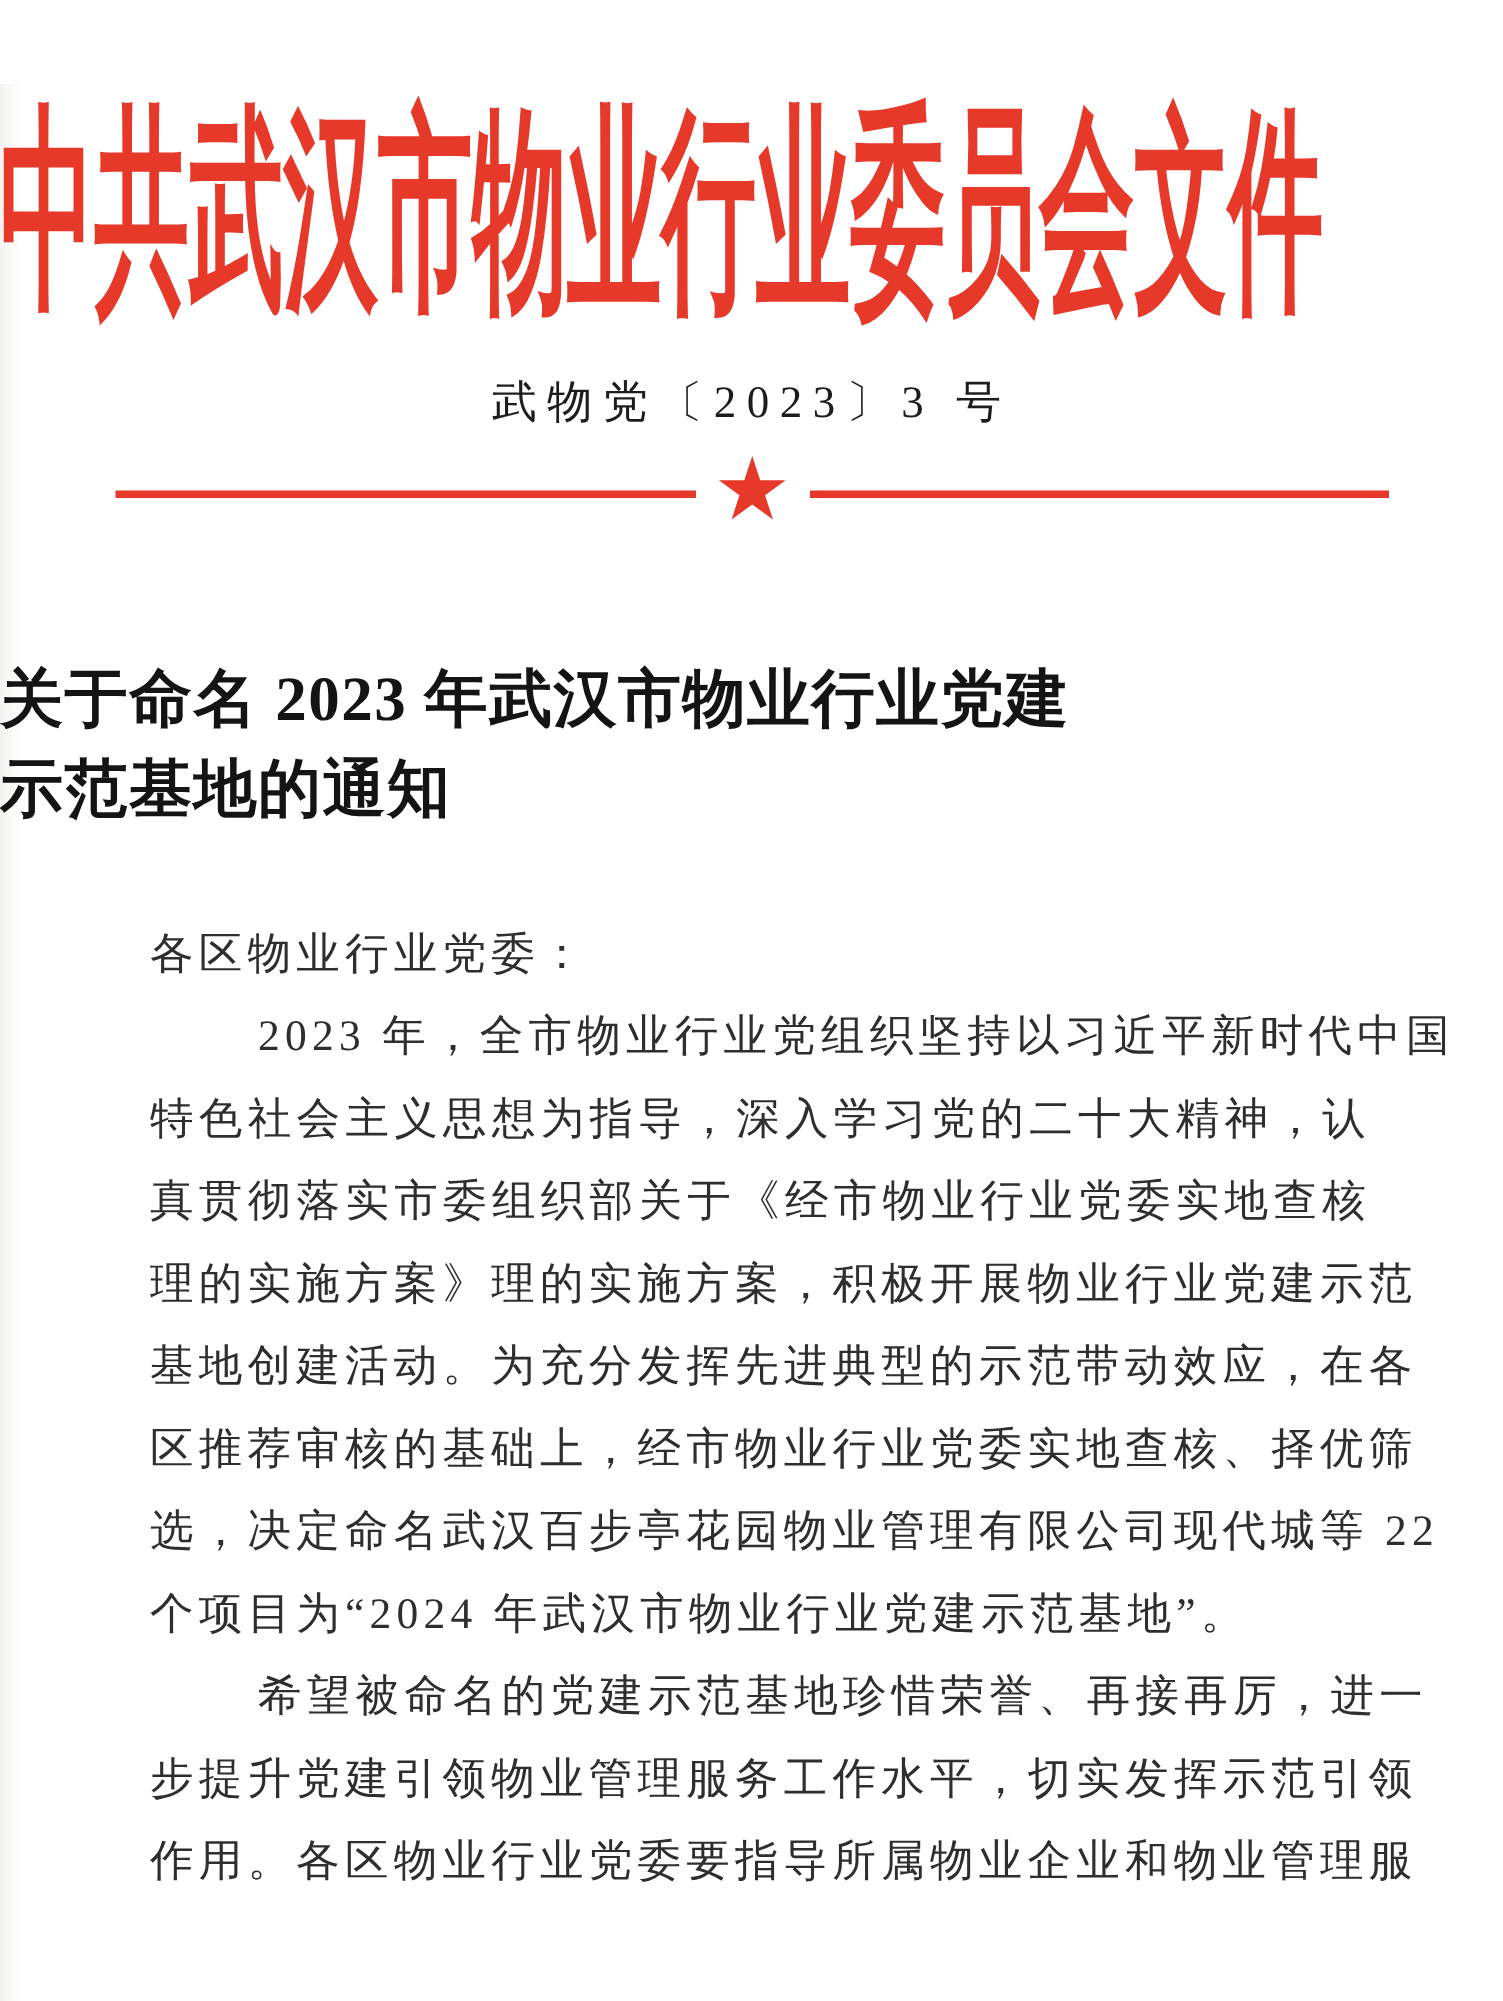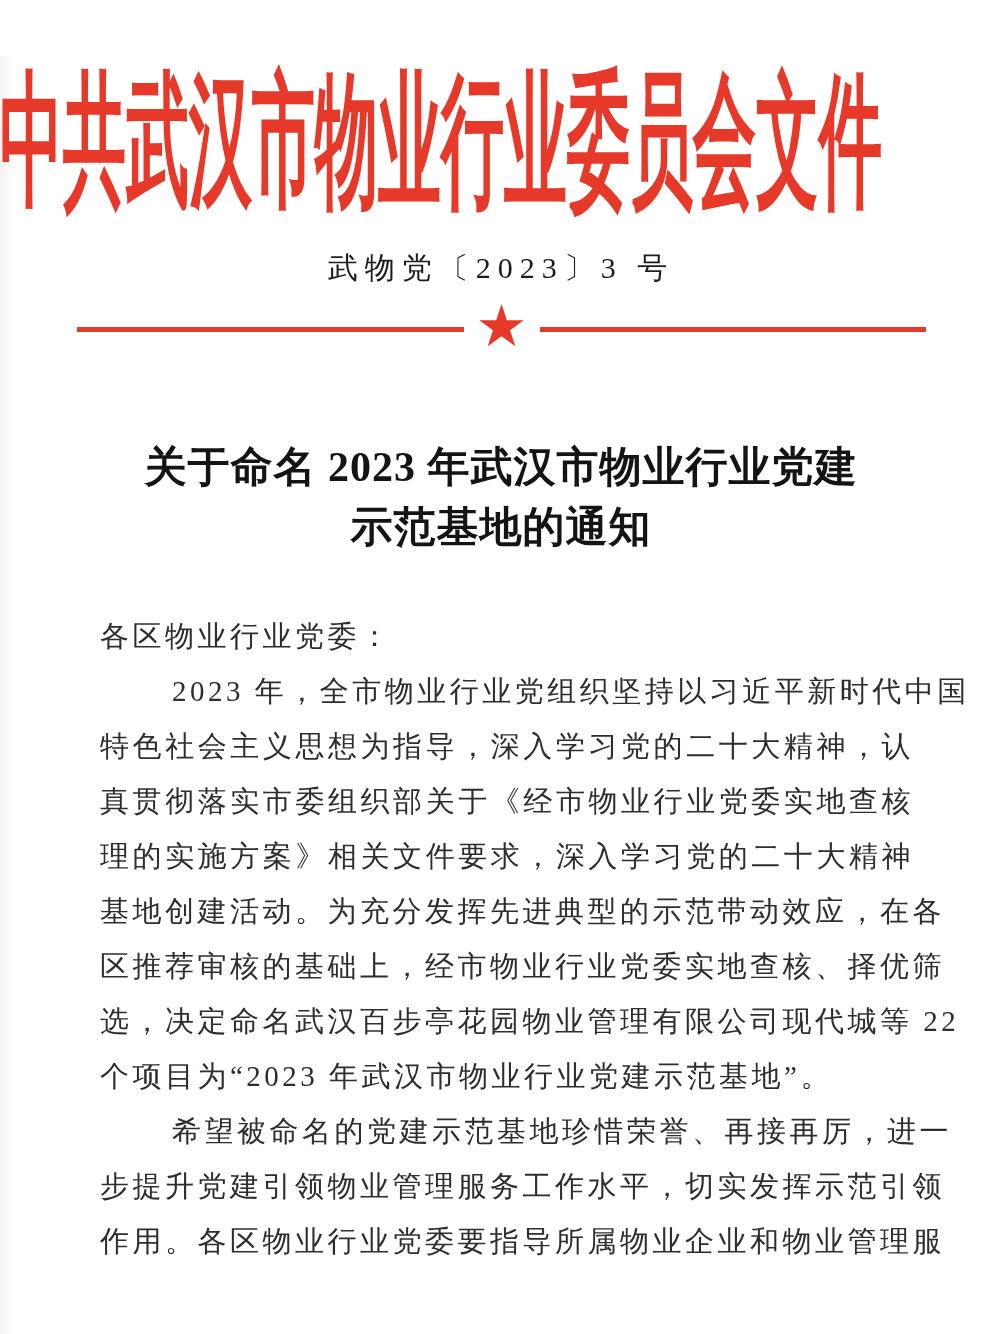--- a/index.html
+++ b/index.html
@@ -37,21 +37,21 @@
     margin:14px 76px 0 77px;height:52px;
     display:flex;align-items:center;
   }
   .divider .rule{flex:1;height:5px;background:var(--red);}
   .divider .star{
     font-family:"DejaVu Sans",sans-serif;
     font-size:58px;line-height:52px;color:var(--red);
     margin:0 12px;padding-bottom:6px;
   }
   .title{
-    margin-top:82px;text-align:center;
+    margin-top:82px;text-align:left;
     font-size:42px;line-height:60px;font-weight:700;color:#141414;
     letter-spacing:1px;
   }
   .body-text{
     margin:52px 88px 0 100px;
     font-size:29px;line-height:55px;color:var(--body-ink);
     letter-spacing:3.5px;
   }
   .line{
     text-align:justify;
@@ -81,23 +81,23 @@
   <h1 class="title">
     <div>关于命名 2023 年武汉市物业行业党建</div>
     <div>示范基地的通知</div>
   </h1>
 
   <div class="body-text">
     <div class="line end">各区物业行业党委：</div>
     <div class="line indent">2023 年，全市物业行业党组织坚持以习近平新时代中国</div>
     <div class="line">特色社会主义思想为指导，深入学习党的二十大精神，认</div>
     <div class="line">真贯彻落实市委组织部关于《经市物业行业党委实地查核</div>
-    <div class="line">理的实施方案》相关文件要求，深入学习党的二十大精神</div>
+    <div class="line">理的实施方案》理的实施方案，积极开展物业行业党建示范</div>
     <div class="line">基地创建活动。为充分发挥先进典型的示范带动效应，在各</div>
     <div class="line">区推荐审核的基础上，经市物业行业党委实地查核、择优筛</div>
     <div class="line">选，决定命名武汉百步亭花园物业管理有限公司现代城等 22</div>
-    <div class="line end">个项目为“2023 年武汉市物业行业党建示范基地”。</div>
+    <div class="line end">个项目为“2024 年武汉市物业行业党建示范基地”。</div>
     <div class="line indent">希望被命名的党建示范基地珍惜荣誉、再接再厉，进一</div>
     <div class="line">步提升党建引领物业管理服务工作水平，切实发挥示范引领</div>
     <div class="line">作用。各区物业行业党委要指导所属物业企业和物业管理服</div>
   </div>
 
 </div>
 
 </body></html>

